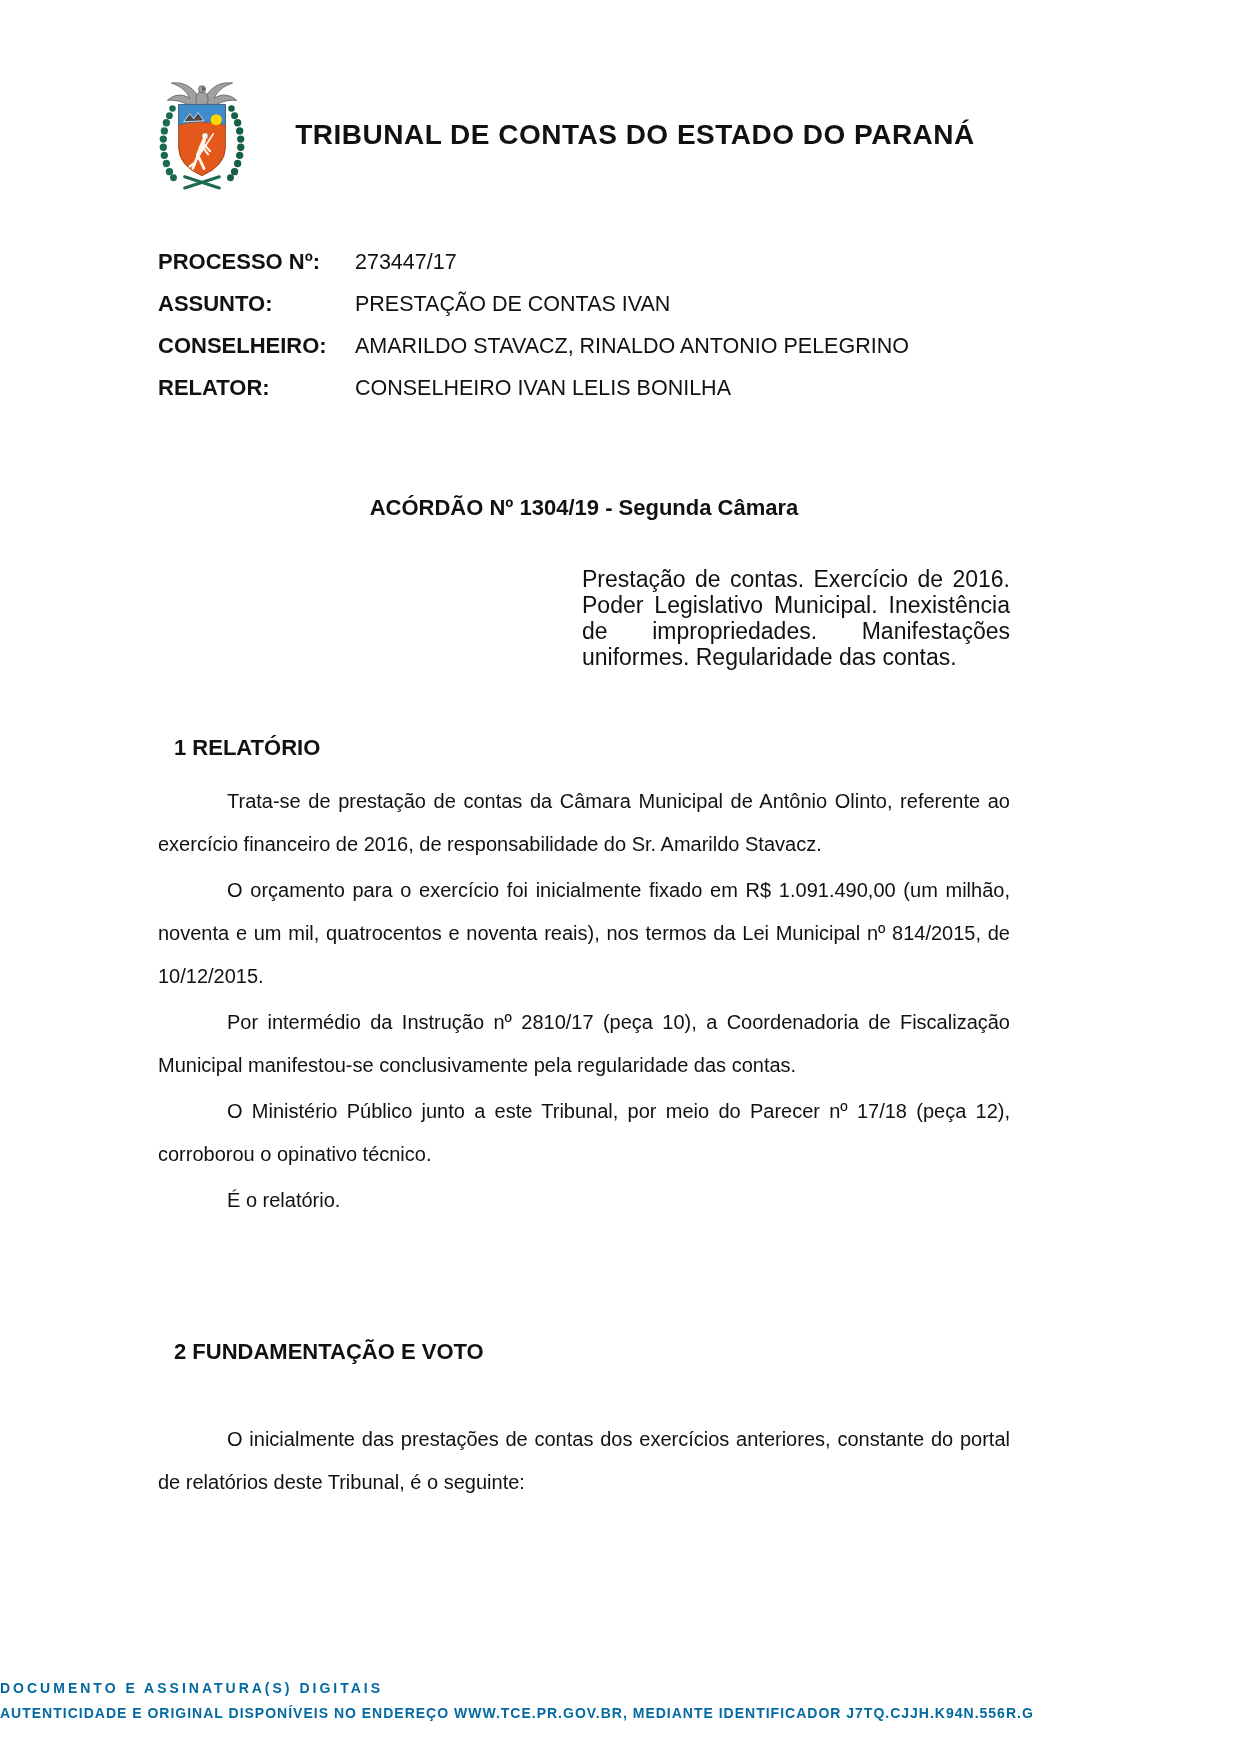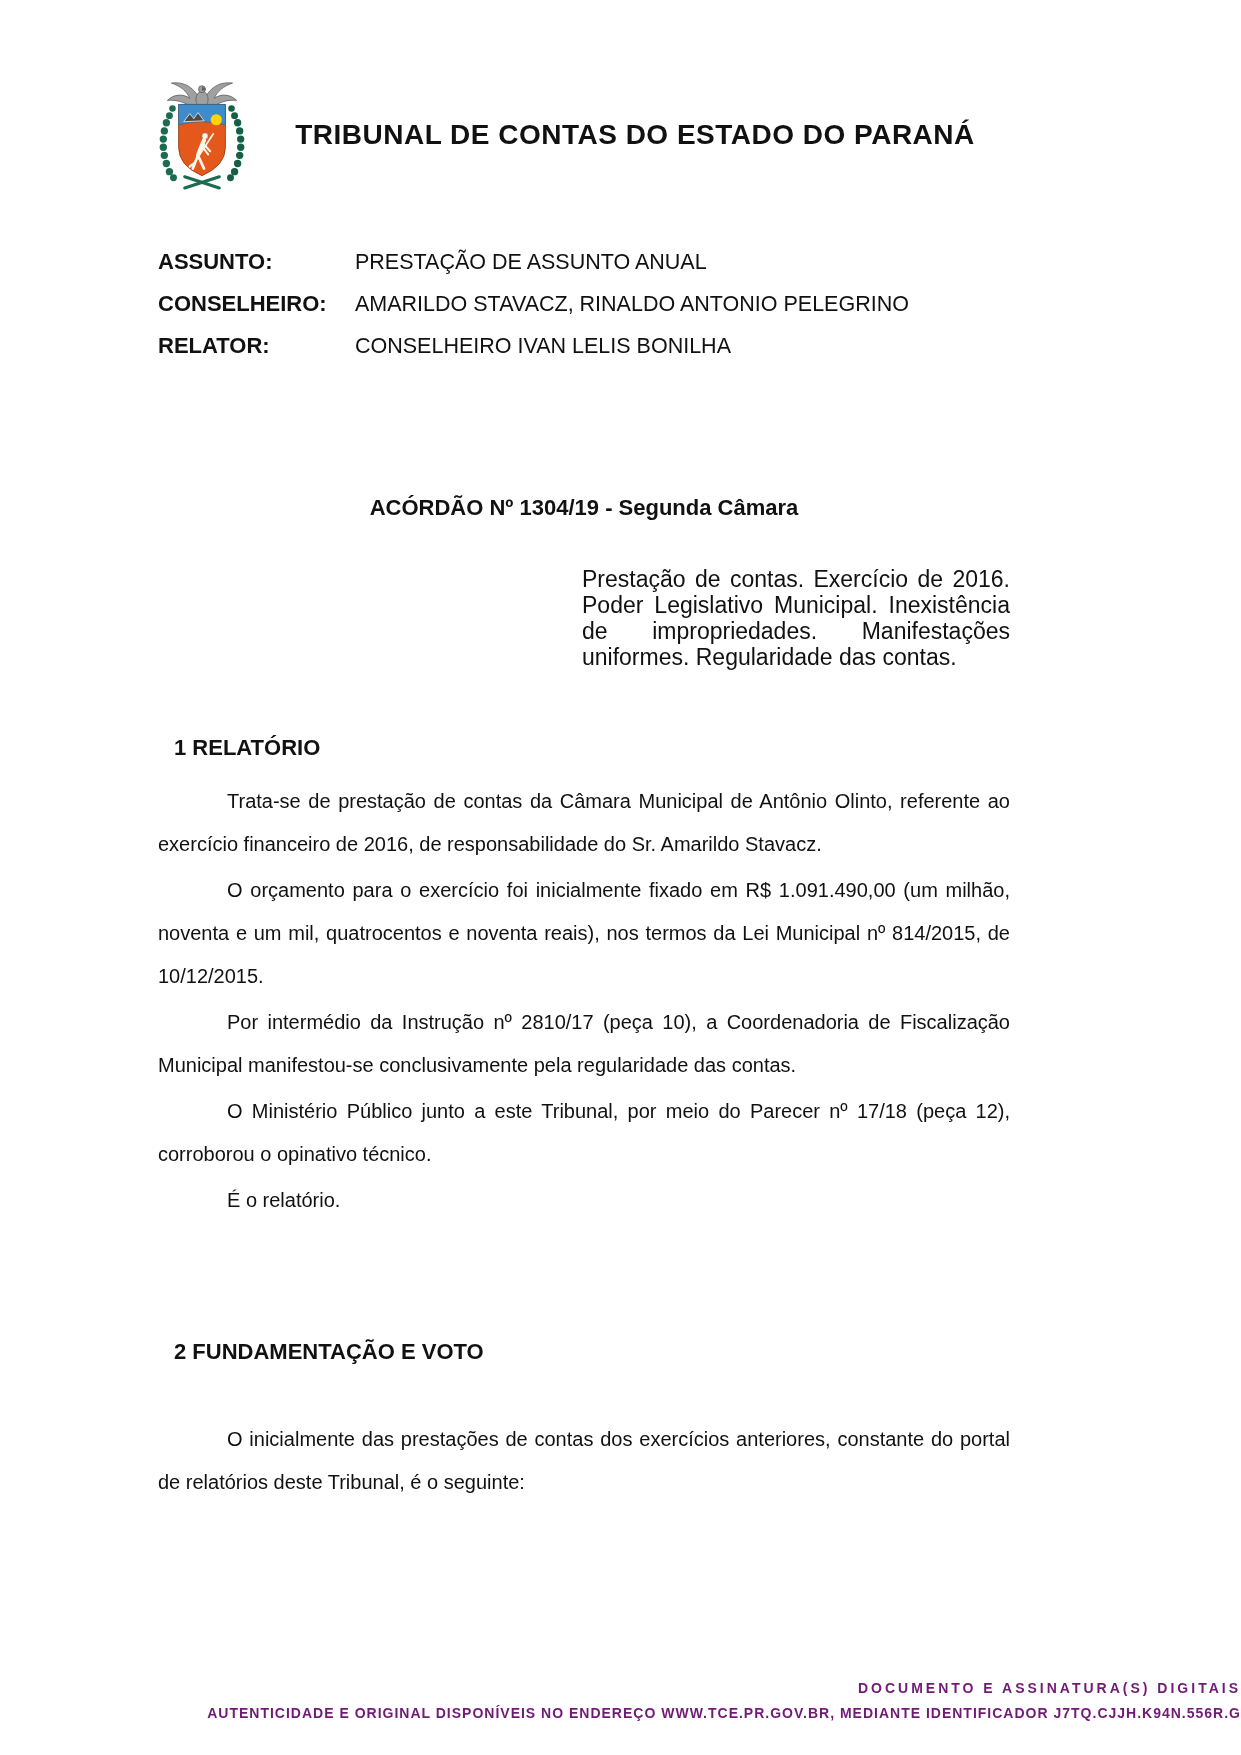--- a/index.html
+++ b/index.html
@@ -52,21 +52,21 @@
     position: absolute; left: 158px; width: 852px;
     font-size: 20px; line-height: 43px; text-align: justify;
   }
   .body-1 { top: 780px; }
   .body-2 { top: 1418px; }
   .body-text p { margin: 0 0 3px 0; text-indent: 69px; }
 
   
   .footer {
     position: absolute; left: 0; top: 1676px; width: 1241px;
-    text-align: right; color: #701a75; font-weight: bold; font-size: 14px;
+    text-align: left; color: #0369a1; font-weight: bold; font-size: 14px;
     line-height: 25px;
   }
   .footer-line1 { letter-spacing: 3px; }
   .footer-line2 { letter-spacing: 1px; white-space: nowrap; }
 </style>
 </head>
 <body>
 
 <div class="page">
 
@@ -123,22 +123,26 @@
         <path d="M56,55 L37,84" stroke-width="1.6"></path>
         <path d="M37,84 l-4,3" stroke-width="2.4"></path>
       </g>
     </g>
   </svg>
 
   <div class="org-title">TRIBUNAL DE CONTAS DO ESTADO DO PARANÁ</div>
 
   <div class="metadata">
     <div class="meta-row">
+      <span class="meta-label">PROCESSO Nº:</span>
+      <span class="meta-value">273447/17</span>
+    </div>
+    <div class="meta-row">
       <span class="meta-label">ASSUNTO:</span>
-      <span class="meta-value">PRESTAÇÃO DE ASSUNTO ANUAL</span>
+      <span class="meta-value">PRESTAÇÃO DE CONTAS IVAN</span>
     </div>
     <div class="meta-row">
       <span class="meta-label">CONSELHEIRO:</span>
       <span class="meta-value">AMARILDO STAVACZ, RINALDO ANTONIO PELEGRINO</span>
     </div>
     <div class="meta-row">
       <span class="meta-label">RELATOR:</span>
       <span class="meta-value">CONSELHEIRO IVAN LELIS BONILHA</span>
     </div>
   </div>

